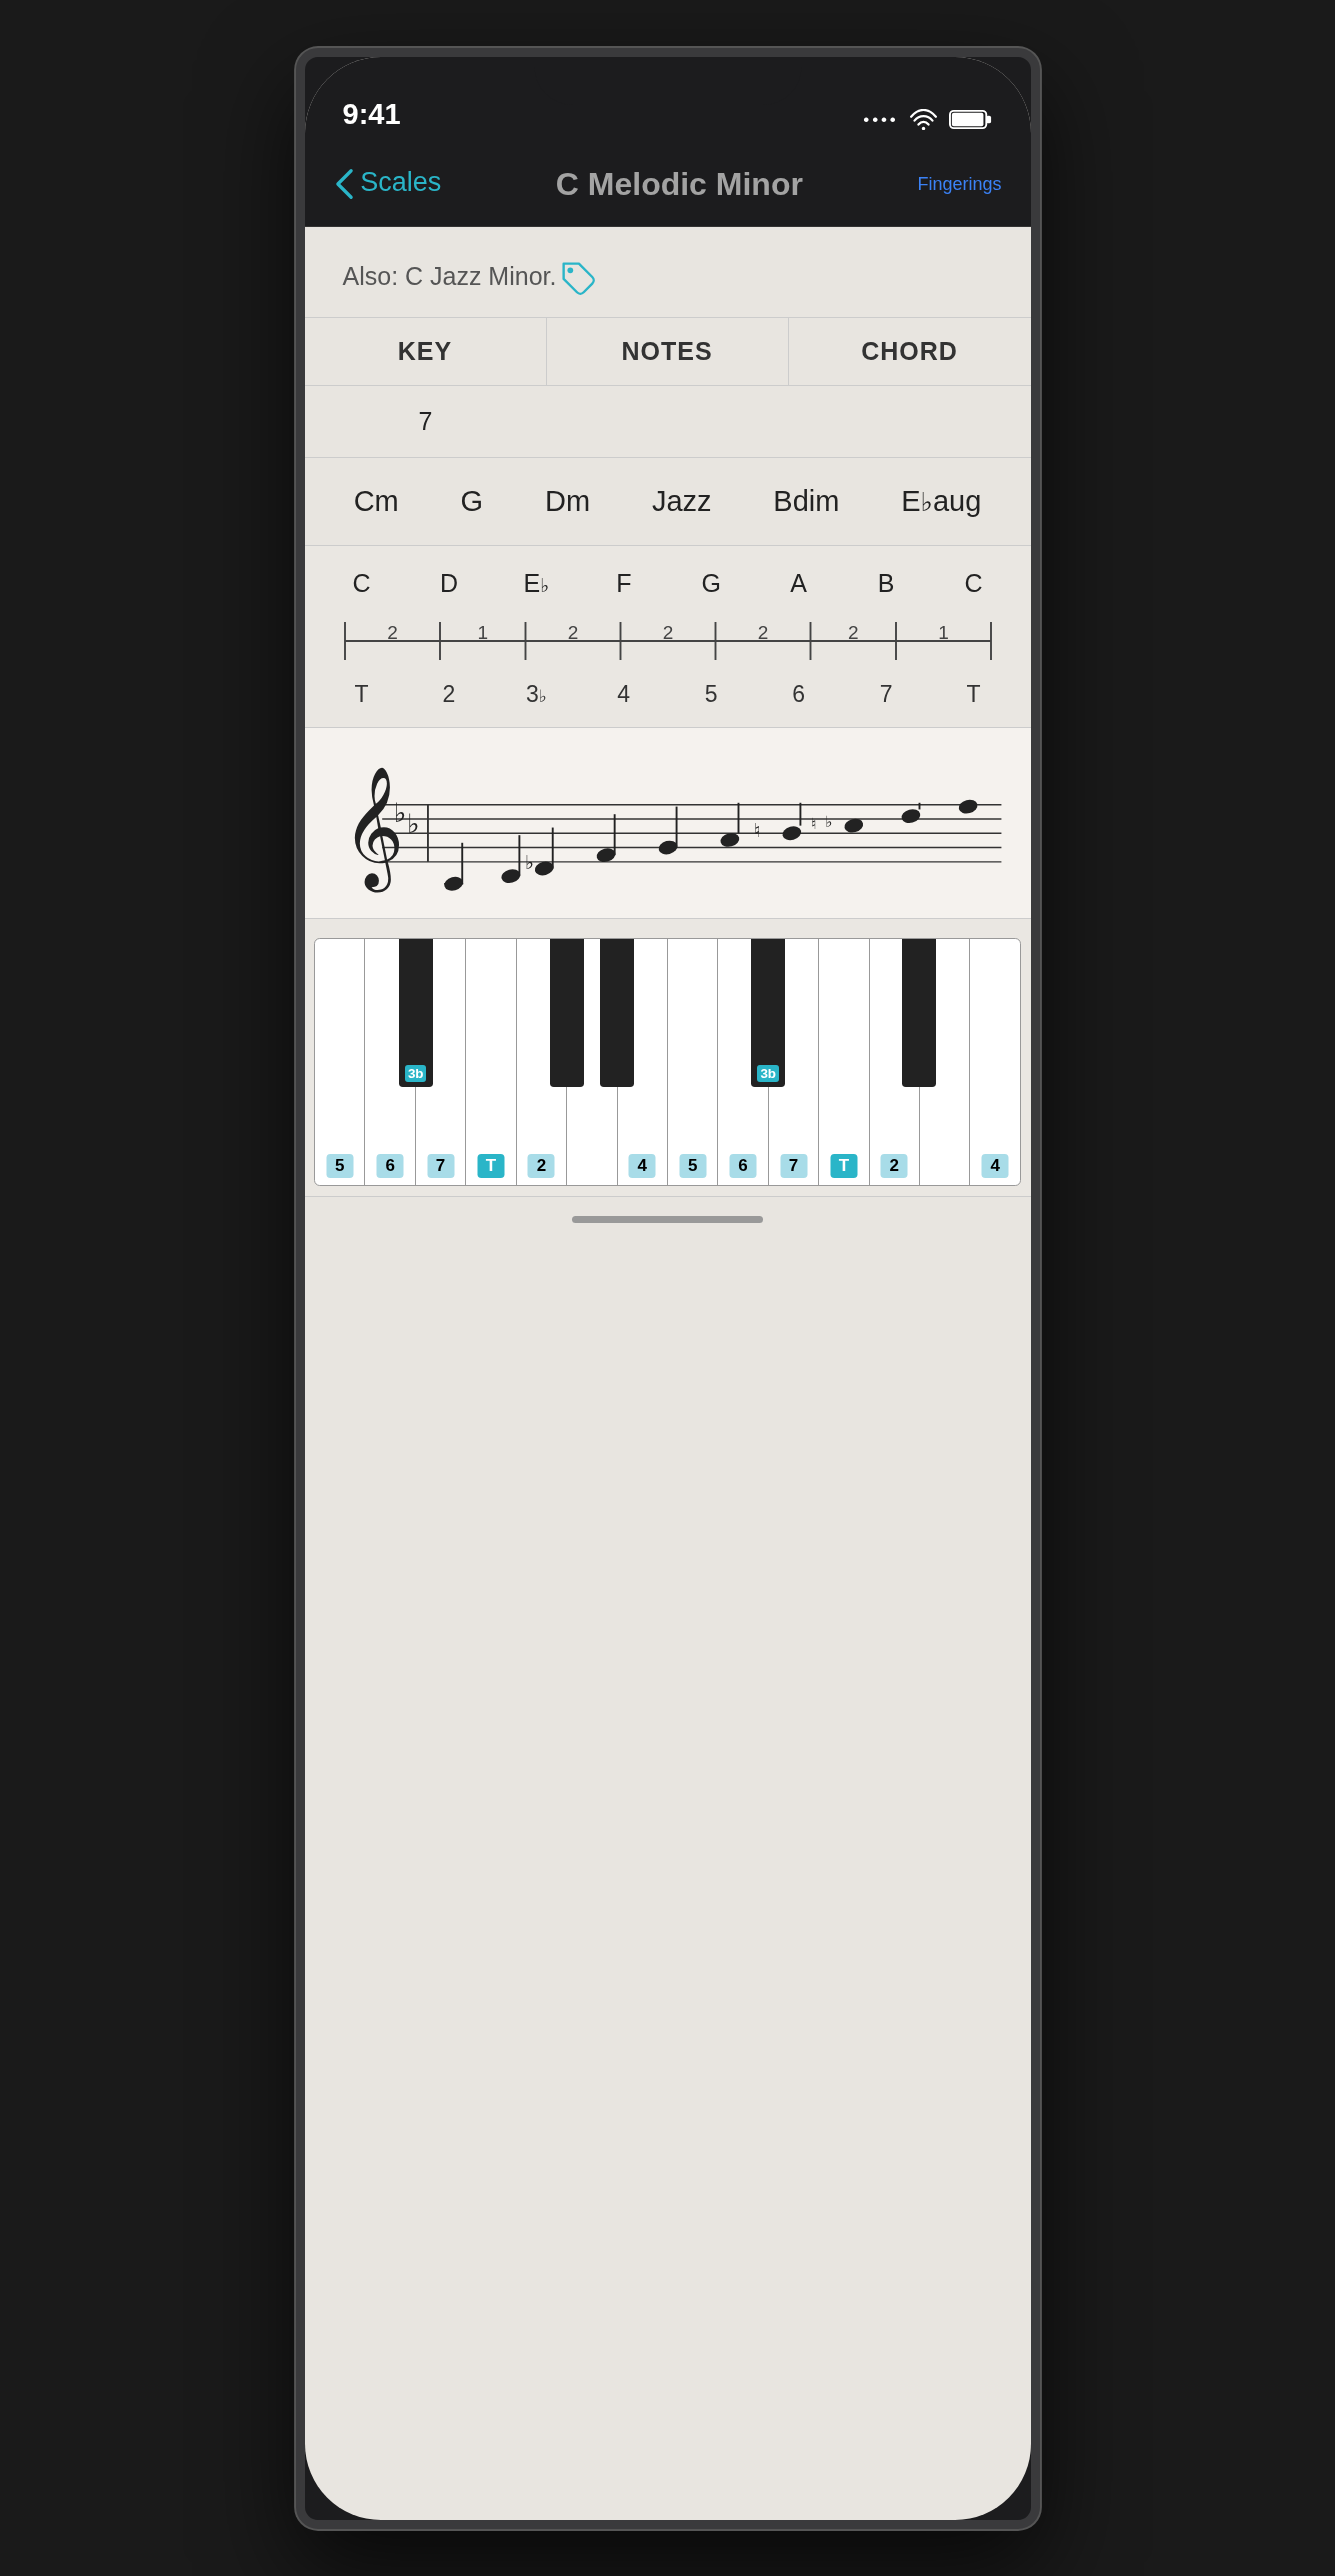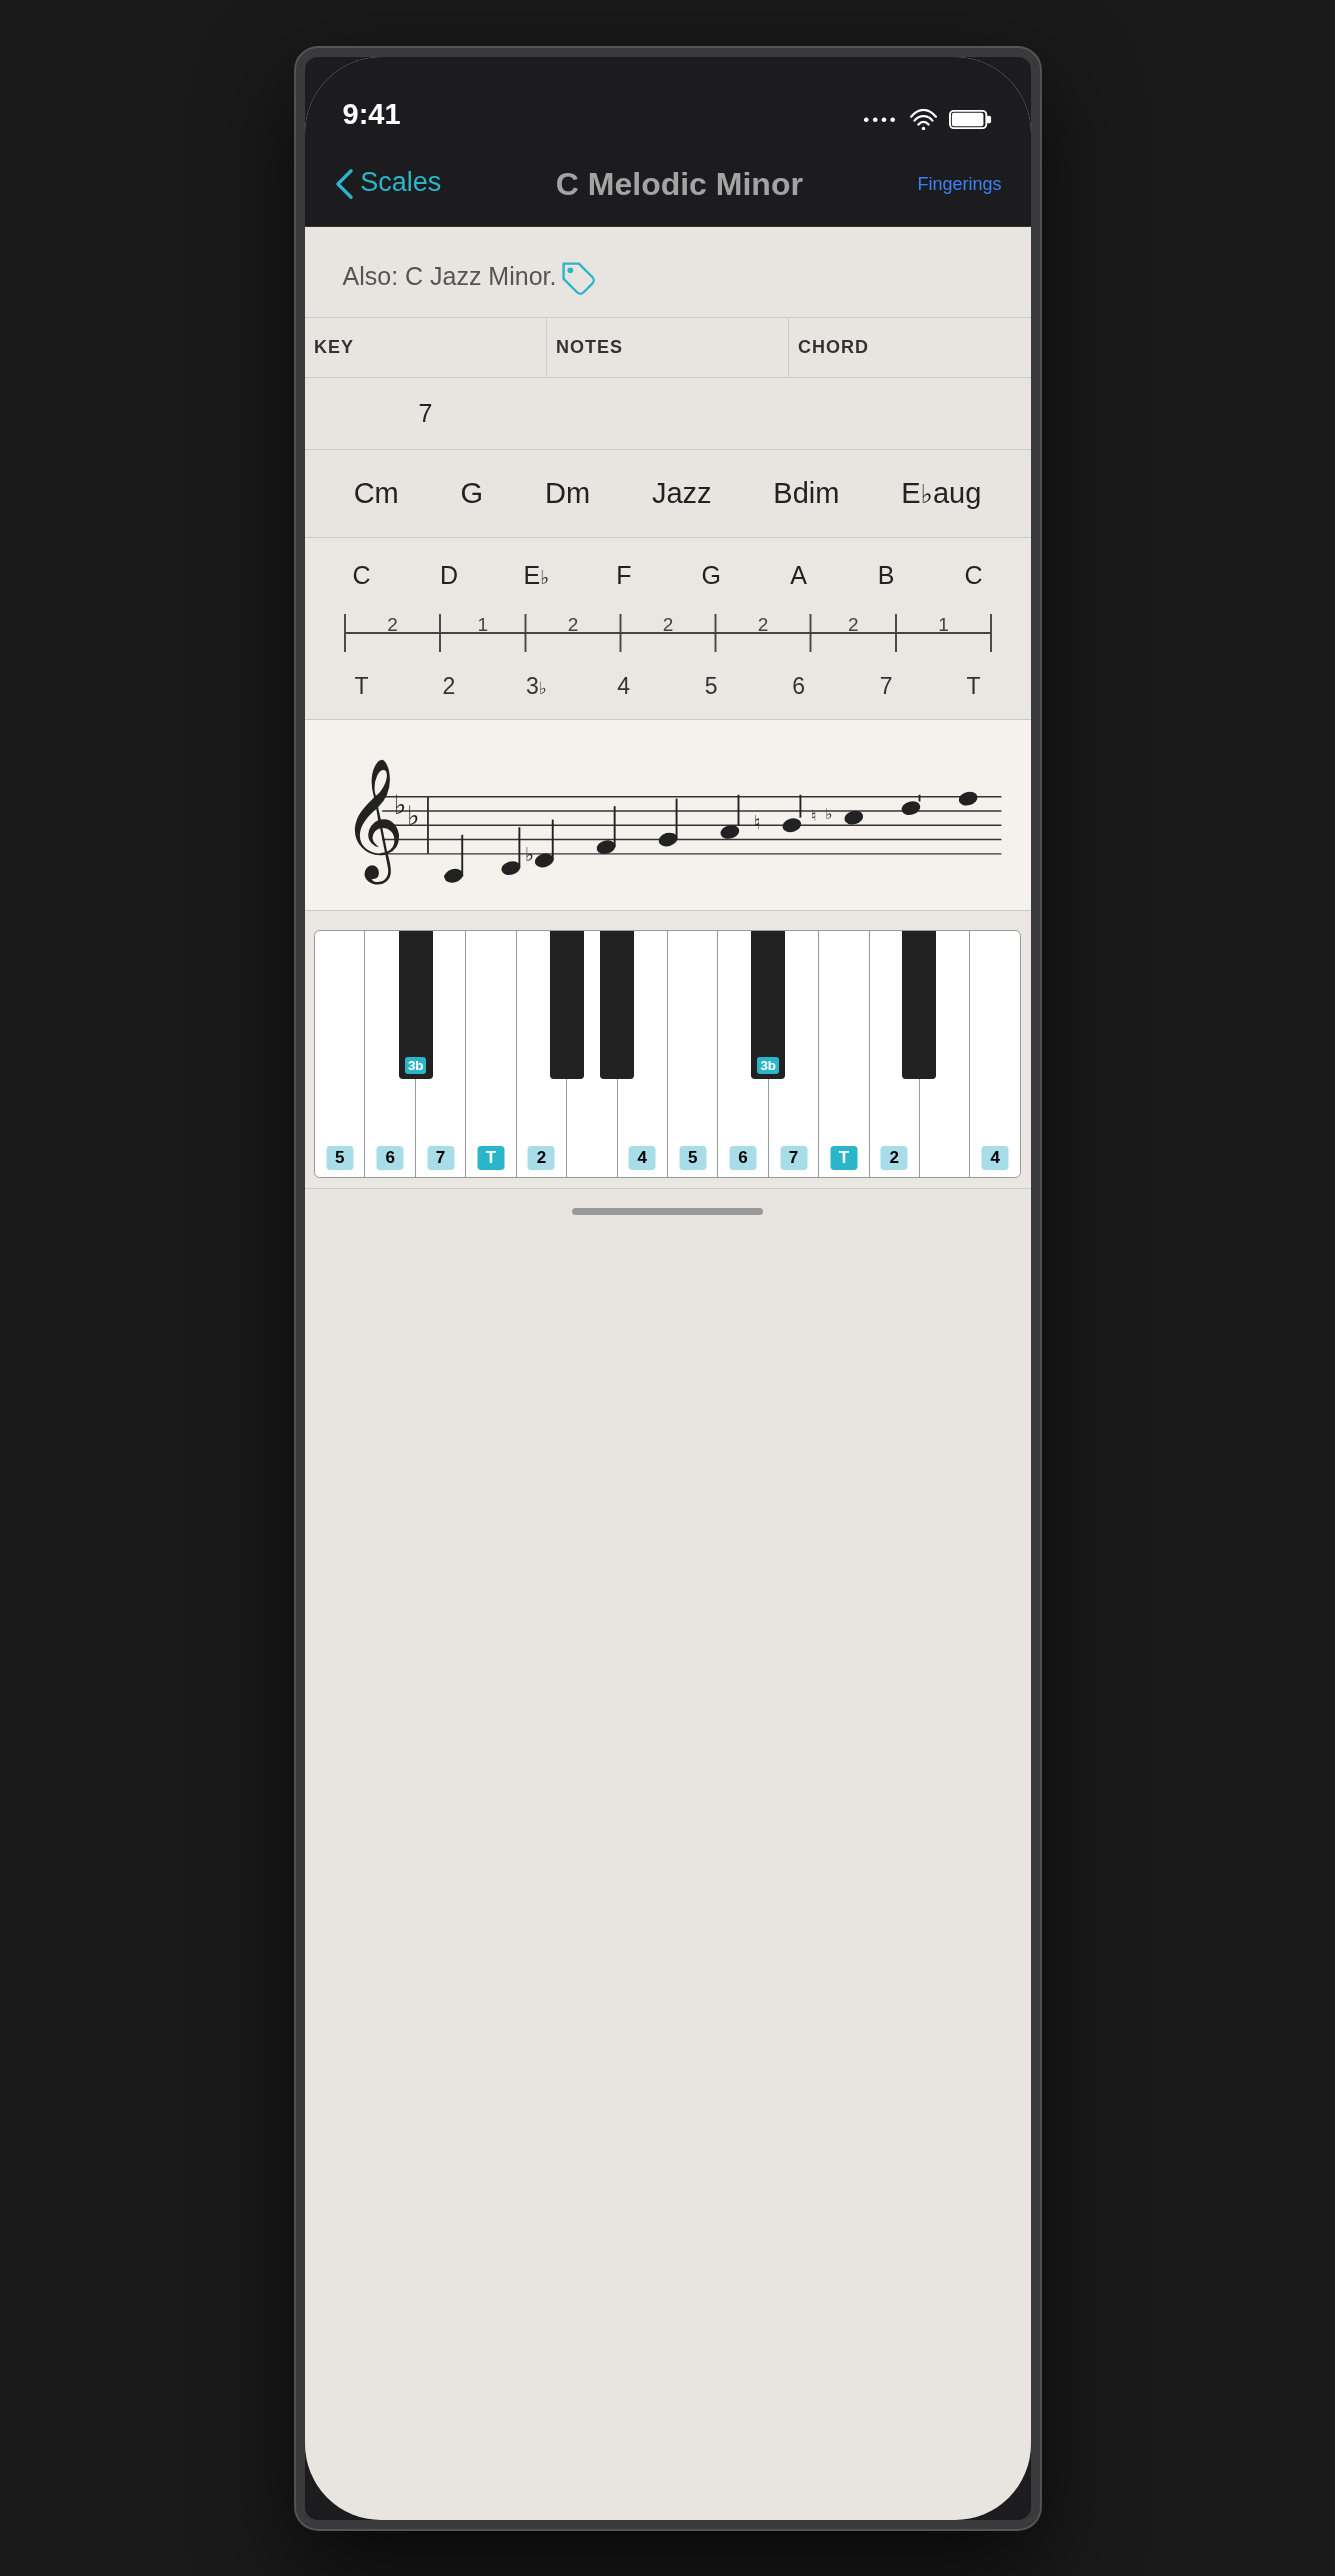--- a/index.html
+++ b/index.html
@@ -106,21 +106,22 @@
     .table-section {
       border-bottom: 1px solid #ccc;
     }
     .table-header {
       display: grid;
       grid-template-columns: 1fr 1fr 1fr;
       border-bottom: 1px solid #ccc;
     }
     .table-header-cell {
       padding: 19px 9.5px;
-      font-size: 18px;
+      text-align: center;
+      font-size: 25px;
       font-weight: 700;
       color: #333;
       letter-spacing: 1px;
       border-right: 1px solid #ccc;
     }
     .table-header-cell:last-child { border-right: none; }
     .table-body {
       display: grid;
       grid-template-columns: 1fr 1fr 1fr;
     }

